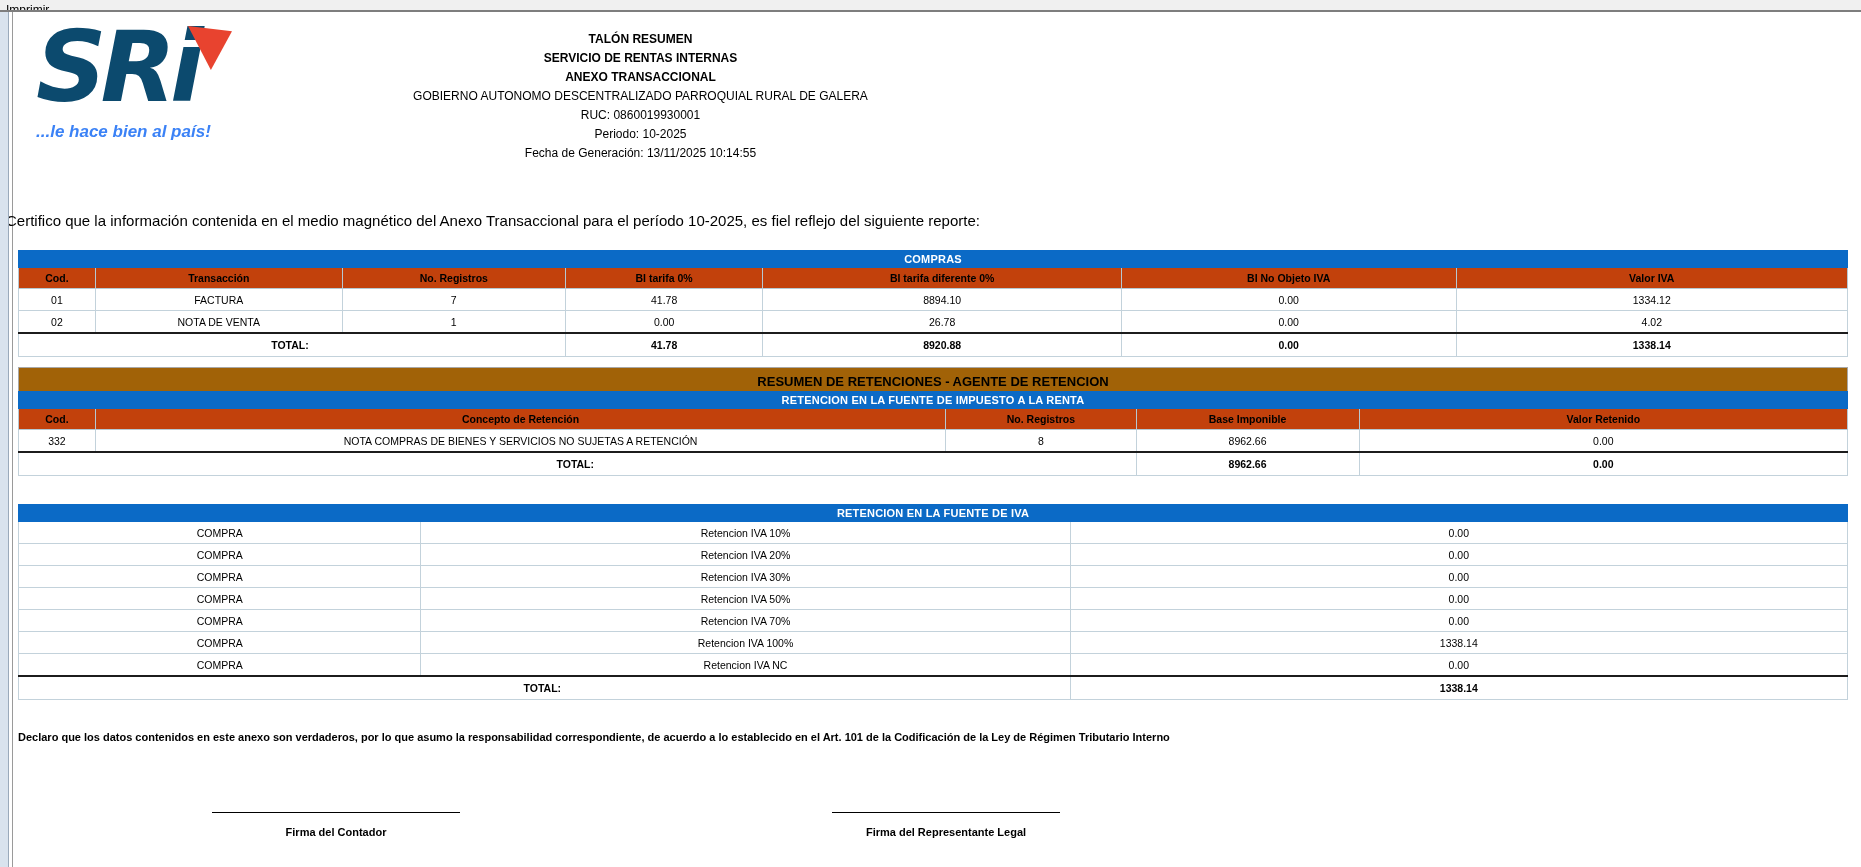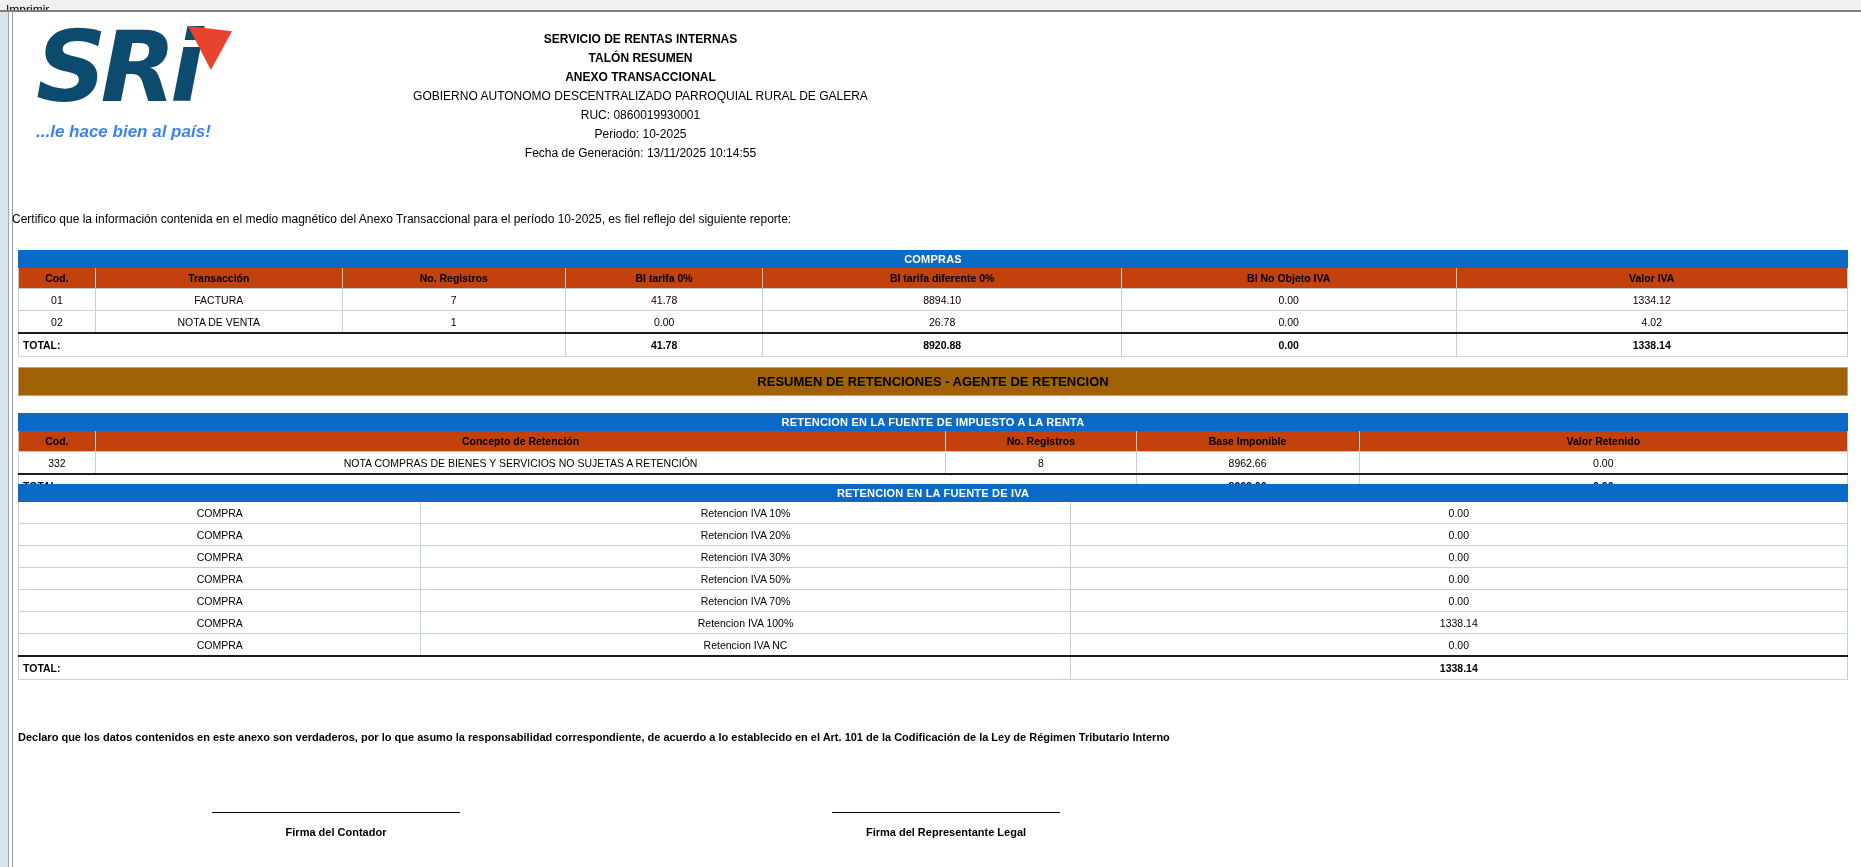--- a/index.html
+++ b/index.html
@@ -32,43 +32,43 @@
   }
   .logo-tagline{
     margin-top:4px;font-size:17px;font-weight:bold;font-style:italic;color:#3b82f6;
   }
 
   
   .doc-header{position:absolute;left:18px;top:30px;width:1245px;text-align:center;font-size:12px;}
   .doc-header div{line-height:19px;white-space:nowrap;}
   .doc-header .bold{font-weight:bold;}
 
-  .certify{position:absolute;left:12px;top:212px;font-size:12px;}
+  .certify{position:absolute;left:6px;top:212px;font-size:15px;}
 
   
   .tbl{
     position:absolute;left:18px;width:1830px;border-collapse:collapse;table-layout:fixed;
     font-size:10.5px;border:1px solid #6d9cc0;
   }
   .tbl th,.tbl td{
     border:1px solid #c3d2db;padding:0 4px;text-align:center;height:21px;
     overflow:hidden;white-space:nowrap;
   }
   .tbl tr.bar th{
     background:#0b6ac6;color:#fff;font-weight:bold;font-size:11px;height:16px;
     border:1px solid #0b6ac6;letter-spacing:.2px;
   }
   .tbl tr.cols th{background:#c2410c;font-weight:bold;border:1px solid #b6c8d2;height:20px;}
   .tbl tbody td{background:#fff;}
   .tbl tr.total td{border-top:2px solid #1c1c1c;font-weight:bold;height:22px;}
-  .tbl .tlabel{text-align:left;padding-right:8px;}
+  .tbl .tlabel{text-align:center;padding-right:8px;}
 
   #compras{top:250px;}
-  #renta{top:413px;}
-  #iva{top:484px;}
+  #renta{top:391px;}
+  #iva{top:504px;}
 
   .section-bar{
     position:absolute;left:18px;top:367px;width:1828px;height:27px;
     background:#a16207;border:1px solid #a8a8a8;
     display:flex;align-items:center;justify-content:center;
     font-weight:bold;font-size:13px;
   }
 
   .declaration{position:absolute;left:18px;top:731px;width:1800px;font-size:11px;font-weight:bold;}
 
@@ -87,22 +87,22 @@
 <div class="left-strip"></div>
 <div class="page-border-left"></div>
 
 <div class="logo">
   <div class="logo-sri">SRi</div>
   <div class="logo-tri"></div>
   <div class="logo-tagline">...le hace bien al país!</div>
 </div>
 
 <div class="doc-header">
+  <div class="bold">TALÓN RESUMEN</div>
   <div class="bold">SERVICIO DE RENTAS INTERNAS</div>
-  <div class="bold">TALÓN RESUMEN</div>
   <div class="bold">ANEXO TRANSACCIONAL</div>
   <div>GOBIERNO AUTONOMO DESCENTRALIZADO PARROQUIAL RURAL DE GALERA</div>
   <div>RUC: 0860019930001</div>
   <div>Periodo: 10-2025</div>
   <div>Fecha de Generación: 13/11/2025 10:14:55</div>
 </div>
 
 <div class="certify">Certifico que la información contenida en el medio magnético del Anexo Transaccional para el período 10-2025, es fiel reflejo del siguiente reporte:</div>
 
 <table class="tbl" id="compras">

